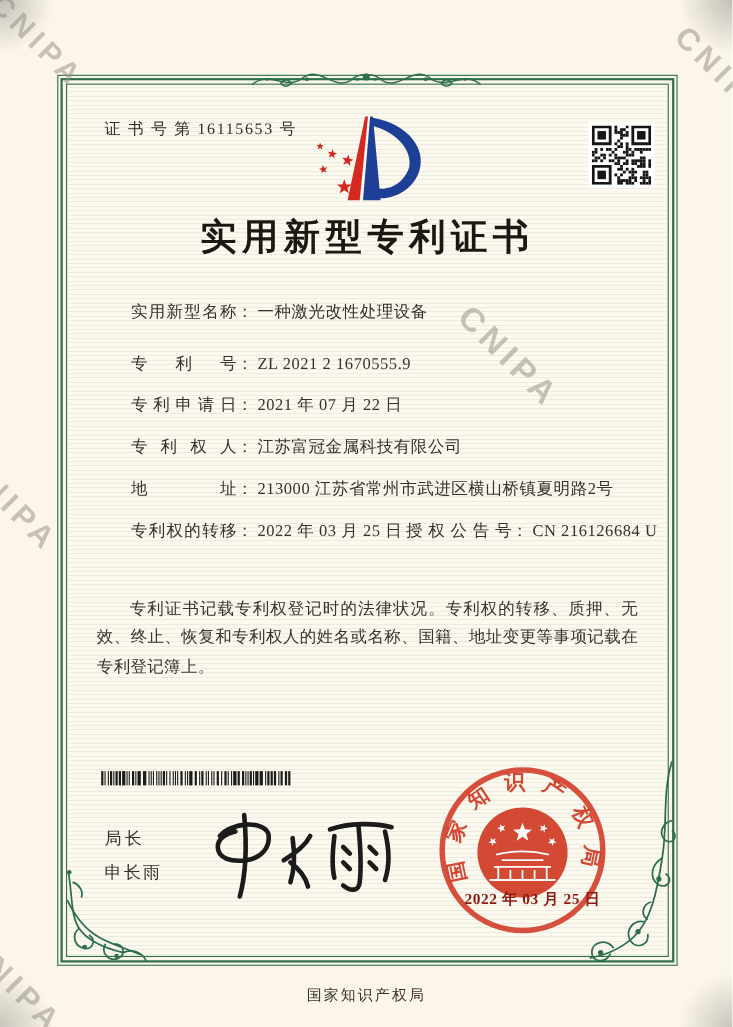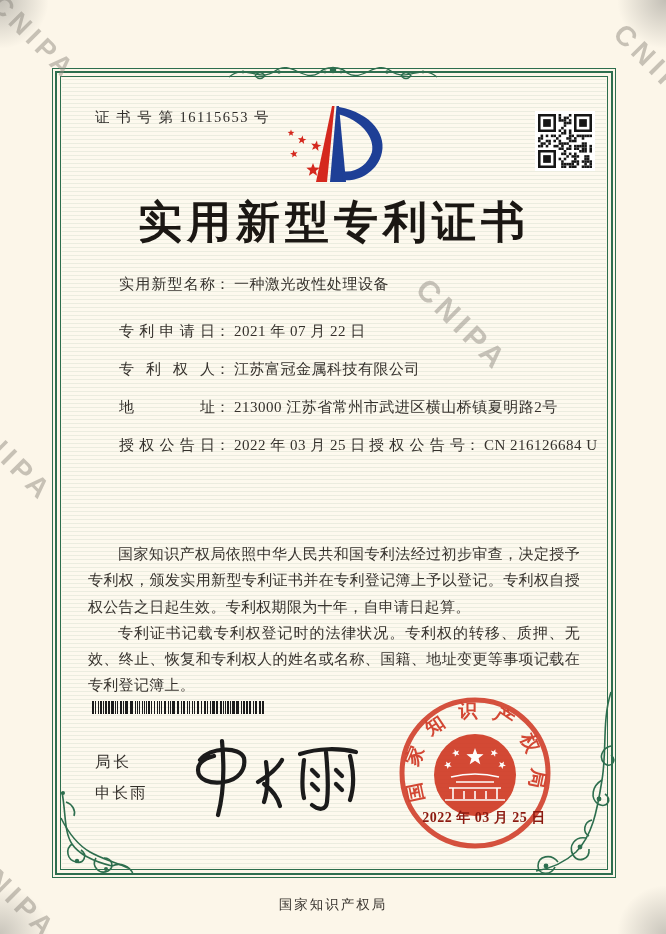--- a/index.html
+++ b/index.html
@@ -36,21 +36,21 @@
   .corner{position:absolute;width:48px;height:48px;pointer-events:none;z-index:9;}
   .c-tl{left:0;top:0;background:radial-gradient(circle at 0 0, rgba(125,124,120,.45), rgba(125,124,120,0) 72%);}
   .c-tr{right:0;top:0;background:radial-gradient(circle at 100% 0, rgba(125,124,120,.45), rgba(125,124,120,0) 72%);}
   .c-bl{left:0;bottom:0;background:radial-gradient(circle at 0 100%, rgba(125,124,120,.4), rgba(125,124,120,0) 72%);}
   .c-br{right:0;bottom:0;background:radial-gradient(circle at 100% 100%, rgba(125,124,120,.4), rgba(125,124,120,0) 72%);}
   
   .cert-no{position:absolute;left:95px;top:108px;z-index:4;font-size:14.5px;letter-spacing:1.5px;color:#2f2d2a;}
   .logo{position:absolute;left:283px;top:94px;z-index:4;}
   .qr{position:absolute;left:535px;top:111px;z-index:4;background:#fff;padding:3px;}
   .title{position:absolute;left:52px;top:193px;width:564px;z-index:4;text-align:center;
-         font-size:44px;font-weight:700;letter-spacing:5px;color:var(--title_black);}
+         font-size:33px;font-weight:700;letter-spacing:5px;color:var(--title_black);}
   .fields{position:absolute;left:95px;top:272px;width:478px;z-index:4;font-size:15px;line-height:24px;}
   .row{margin-bottom:14px;white-space:nowrap;}
   .row.first{margin-bottom:23px;}
   .lbl{display:inline-block;width:96px;text-align:justify;text-align-last:justify;vertical-align:top;margin-left:24px;}
   .colon{display:inline-block;vertical-align:top;}
   .val{display:inline-block;vertical-align:top;margin-left:4px;letter-spacing:.5px;}
   .cell1{display:inline-block;width:250px;vertical-align:top;}
   .paras{position:absolute;left:88px;top:541px;width:492px;z-index:4;font-size:15px;
          line-height:26.3px;letter-spacing:.3px;color:#37332e;text-align:justify;}
   .paras p{margin:0;text-indent:2em;}
@@ -292,37 +292,39 @@
       </g>
   </svg>
 
   <div class="title">实用新型专利证书</div>
 
   <div class="fields">
     <div class="row first">
       <span class="lbl">实用新型名称</span><span class="colon">：</span><span class="val">一种激光改性处理设备</span>
     </div>
     <div class="row">
+      <span class="lbl">专利号</span><span class="colon">：</span><span class="val">ZL 2021 2 1670555.9</span>
+    </div>
+    <div class="row">
       <span class="lbl">专利申请日</span><span class="colon">：</span><span class="val">2021 年 07 月 22 日</span>
     </div>
     <div class="row">
       <span class="lbl">专利权人</span><span class="colon">：</span><span class="val">江苏富冠金属科技有限公司</span>
     </div>
     <div class="row">
       <span class="lbl">地址</span><span class="colon">：</span><span class="val">213000 江苏省常州市武进区横山桥镇夏明路2号</span>
     </div>
     <div class="row">
       <span class="cell1">
-        <span class="lbl">授权公告日</span><span class="colon">：</span><span class="val">2022 年 03 月 25 日</span>
+        <span class="lbl">专利权的转移</span><span class="colon">：</span><span class="val">2022 年 03 月 25 日</span>
       </span><span class="lbl">授权公告号</span><span class="colon">：</span><span class="val">CN 216126684 U</span>
     </div>
   </div>
 
   <div class="paras">
-    <p>国家知识产权局依照中华人民共和国专利法经过初步审查，决定授予专利权，颁发实用新型专利证书并在专利登记簿上予以登记。专利权自授权公告之日起生效。专利权期限为十年，自申请日起算。</p>
     <p>专利证书记载专利权登记时的法律状况。专利权的转移、质押、无效、终止、恢复和专利权人的姓名或名称、国籍、地址变更等事项记载在专利登记簿上。</p>
   </div>
 
   <div class="barcode"><i style="width:2px"></i><i class="g" style="width:1px"></i><i style="width:1px"></i><i class="g" style="width:2px"></i><i style="width:1px"></i><i class="g" style="width:1px"></i><i style="width:2px"></i><i class="g" style="width:1px"></i><i style="width:1px"></i><i class="g" style="width:1px"></i><i style="width:2px"></i><i class="g" style="width:1px"></i><i style="width:2px"></i><i class="g" style="width:1px"></i><i style="width:3px"></i><i class="g" style="width:1px"></i><i style="width:1px"></i><i class="g" style="width:1px"></i><i style="width:1px"></i><i class="g" style="width:2px"></i><i style="width:2px"></i><i class="g" style="width:1px"></i><i style="width:1px"></i><i class="g" style="width:1px"></i><i style="width:3px"></i><i class="g" style="width:2px"></i><i style="width:3px"></i><i class="g" style="width:2px"></i><i style="width:1px"></i><i class="g" style="width:1px"></i><i style="width:1px"></i><i class="g" style="width:1px"></i><i style="width:1px"></i><i class="g" style="width:2px"></i><i style="width:1px"></i><i class="g" style="width:1px"></i><i style="width:1px"></i><i class="g" style="width:1px"></i><i style="width:1px"></i><i class="g" style="width:1px"></i><i style="width:2px"></i><i class="g" style="width:1px"></i><i style="width:1px"></i><i class="g" style="width:2px"></i><i style="width:1px"></i><i class="g" style="width:2px"></i><i style="width:1px"></i><i class="g" style="width:1px"></i><i style="width:1px"></i><i class="g" style="width:1px"></i><i style="width:1px"></i><i class="g" style="width:2px"></i><i style="width:2px"></i><i class="g" style="width:2px"></i><i style="width:1px"></i><i class="g" style="width:1px"></i><i style="width:1px"></i><i class="g" style="width:1px"></i><i style="width:3px"></i><i class="g" style="width:2px"></i><i style="width:2px"></i><i class="g" style="width:2px"></i><i style="width:1px"></i><i class="g" style="width:1px"></i><i style="width:2px"></i><i class="g" style="width:2px"></i><i style="width:1px"></i><i class="g" style="width:1px"></i><i style="width:1px"></i><i class="g" style="width:2px"></i><i style="width:1px"></i><i class="g" style="width:1px"></i><i style="width:1px"></i><i class="g" style="width:2px"></i><i style="width:2px"></i><i class="g" style="width:2px"></i><i style="width:1px"></i><i class="g" style="width:2px"></i><i style="width:2px"></i><i class="g" style="width:1px"></i><i style="width:1px"></i><i class="g" style="width:2px"></i><i style="width:1px"></i><i class="g" style="width:1px"></i><i style="width:3px"></i><i class="g" style="width:1px"></i><i style="width:2px"></i><i class="g" style="width:2px"></i><i style="width:2px"></i><i class="g" style="width:1px"></i><i style="width:1px"></i><i class="g" style="width:1px"></i><i style="width:1px"></i><i class="g" style="width:1px"></i><i style="width:2px"></i><i class="g" style="width:1px"></i><i style="width:1px"></i><i class="g" style="width:1px"></i><i style="width:3px"></i><i class="g" style="width:1px"></i><i style="width:3px"></i><i class="g" style="width:2px"></i><i style="width:1px"></i><i class="g" style="width:1px"></i><i style="width:2px"></i><i class="g" style="width:1px"></i><i style="width:2px"></i><i class="g" style="width:1px"></i><i style="width:2px"></i><i class="g" style="width:2px"></i><i style="width:1px"></i><i class="g" style="width:1px"></i><i style="width:2px"></i><i class="g" style="width:2px"></i><i style="width:2px"></i><i class="g" style="width:1px"></i><i style="width:2px"></i></div>
 
   <div class="signer-title">局长</div>
   <div class="signer-name">申长雨</div>
 
   <svg class="signature" width="185" height="80" viewBox="0 0 185 80">
     <g stroke="#1b1b1b" fill="none" stroke-width="4.2" stroke-linecap="round" stroke-linejoin="round">

